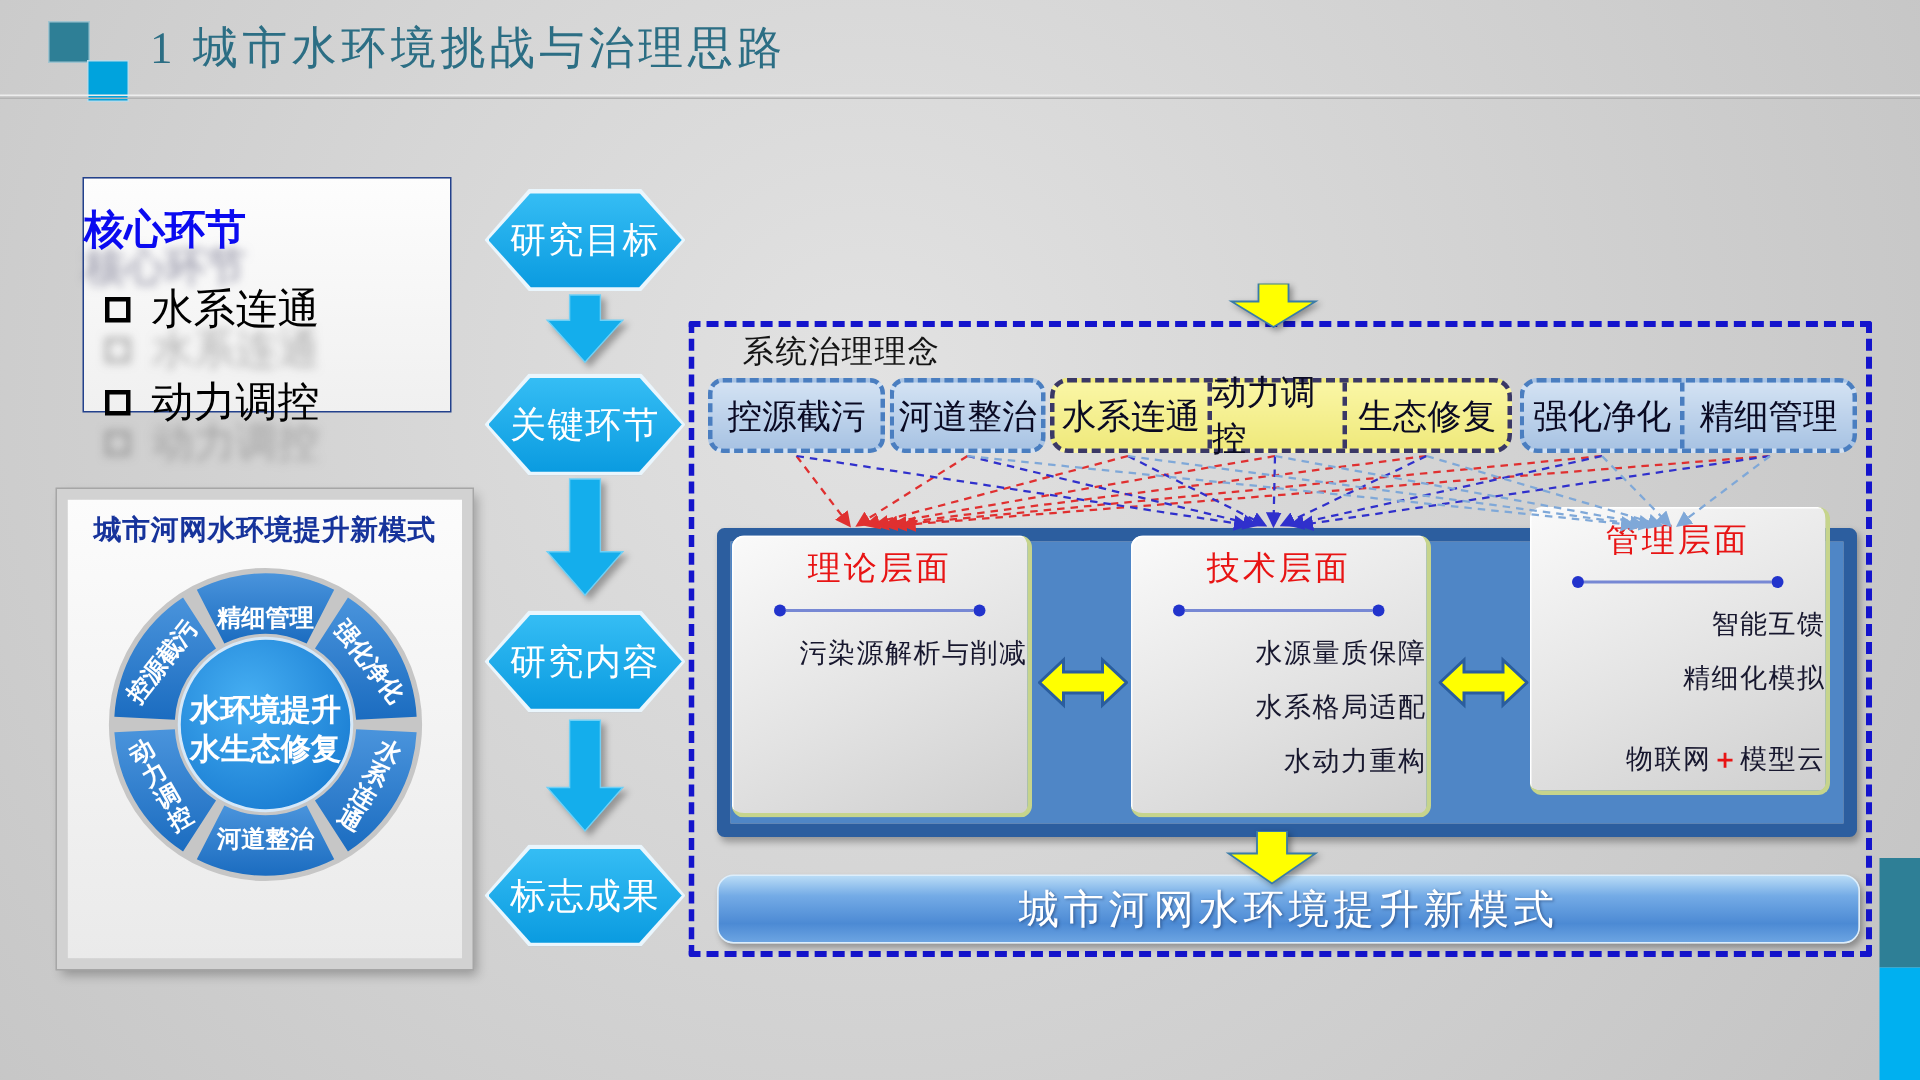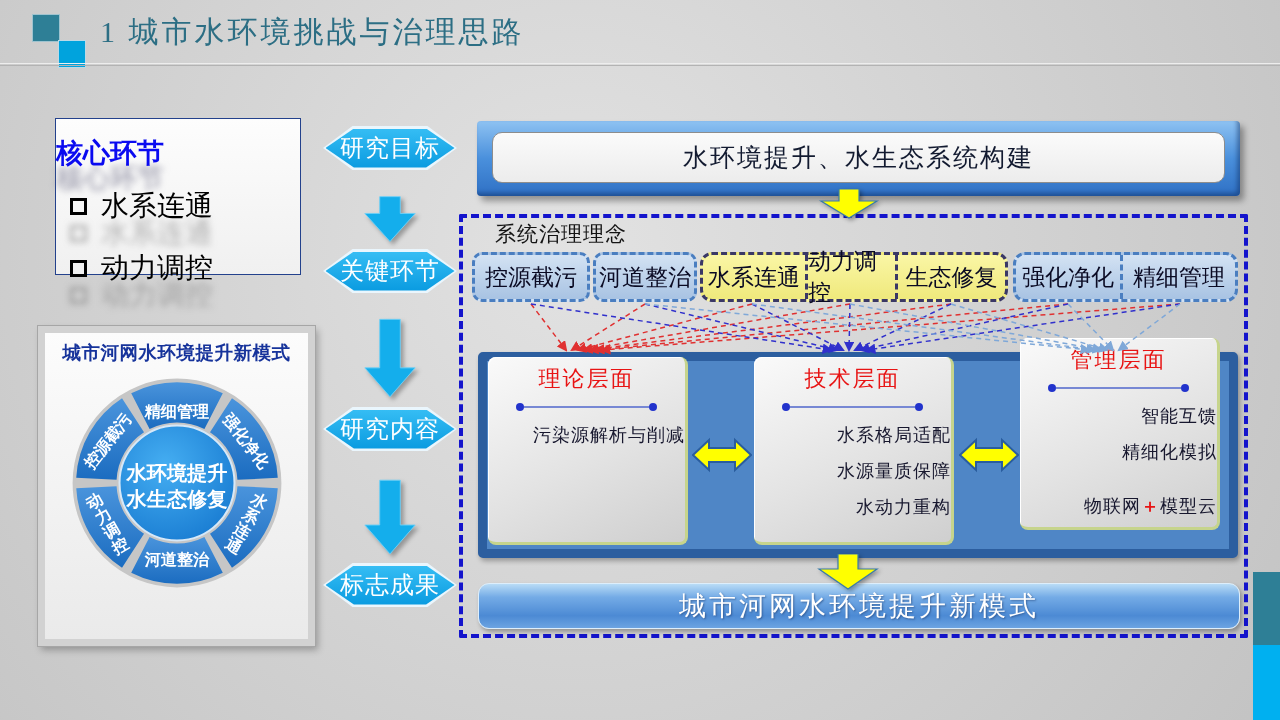--- a/index.html
+++ b/index.html
@@ -51,21 +51,21 @@
   }
   .ring-title{
     margin-top:7px;text-align:center;font-family:var(--sans);font-weight:bold;
     font-size:18.5px;color:#16339b;letter-spacing:.5px;
   }
   .ring-svg{display:block;margin:2px auto 0 auto;}
   .ring-label{font-family:var(--sans);font-weight:bold;fill:#ffffff;font-size:16px;}
   .ring-center-label{font-family:var(--sans);font-weight:bold;fill:#ffffff;font-size:20px;}
   
   .hex{
-    position:absolute;left:323px;width:134px;height:44px;
+    position:absolute;left:323px;width:134px;height:68px;
     clip-path:polygon(22% 0%,78% 0%,100% 50%,78% 100%,22% 100%,0% 50%);
     background:#eaf6fd;
     filter:drop-shadow(3px 4px 3px rgba(50,80,110,.45));
   }
   .hex-inner{
     position:absolute;inset:2.5px;
     clip-path:polygon(22% 0%,78% 0%,100% 50%,78% 100%,22% 100%,0% 50%);
     background:linear-gradient(180deg,#35bdf4,#0a9be0);
     display:flex;align-items:center;justify-content:center;
     color:#fff;font-size:24px;letter-spacing:1px;
@@ -212,23 +212,20 @@
   <div class="hex" style="top:407px">
     <div class="hex-inner">研究内容</div>
   </div>
   <svg class="flow-arrow" style="top:477px" width="56" height="82" viewBox="0 0 60 81">
     <polygon points="19,0 41,0 41,48 57,48 30,79 3,48 19,48" fill="#14aeec" stroke="#6fd0f6" stroke-width="1"></polygon>
   </svg>
   <div class="hex" style="top:563px">
     <div class="hex-inner">标志成果</div>
   </div>
 
-  <div class="goal-banner">
-    <div class="goal-banner-inner">水环境提升、水生态系统构建</div>
-  </div>
   <svg class="yellow-arrow" style="left:818px;top:189px" width="62" height="30" viewBox="0 0 62 30">
     <polygon points="21,0 41,0 41,12 59,12 31,29 3,12 21,12" fill="#ffff00" stroke="#3a7ca8" stroke-width="1.2"></polygon>
   </svg>
 
   <div class="system-box"></div>
   <div class="system-label">系统治理理念</div>
 
   <div class="chip" style="left:472px;width:118px">
     <span>控源截污</span>
   </div>
@@ -309,22 +306,22 @@
   <svg class="h-arrow" style="left:692px;top:437px" width="60" height="36" viewBox="0 0 60 36">
     <polygon points="1,18 17,3 17,11 43,11 43,3 59,18 43,33 43,25 17,25 17,33" fill="#ffff00" stroke="#2a5d9e" stroke-width="2"></polygon>
   </svg>
   <div class="layer-card" style="left:754px">
     <div class="layer-title">技术层面</div>
     <div class="layer-divider">
         <span class="dot"></span>
         <span class="line"></span>
         <span class="dot"></span>
       </div>
+    <div class="layer-item">水源量质保障</div>
     <div class="layer-item">水系格局适配</div>
-    <div class="layer-item">水源量质保障</div>
     <div class="layer-item">水动力重构</div>
   </div>
   <svg class="h-arrow" style="left:959px;top:437px" width="60" height="36" viewBox="0 0 60 36">
     <polygon points="1,18 17,3 17,11 43,11 43,3 59,18 43,33 43,25 17,25 17,33" fill="#ffff00" stroke="#2a5d9e" stroke-width="2"></polygon>
   </svg>
   <div class="layer-card" style="left:1020px;top:338px;height:192px">
     <div class="layer-title">管理层面</div>
     <div class="layer-divider">
         <span class="dot"></span>
         <span class="line"></span>

